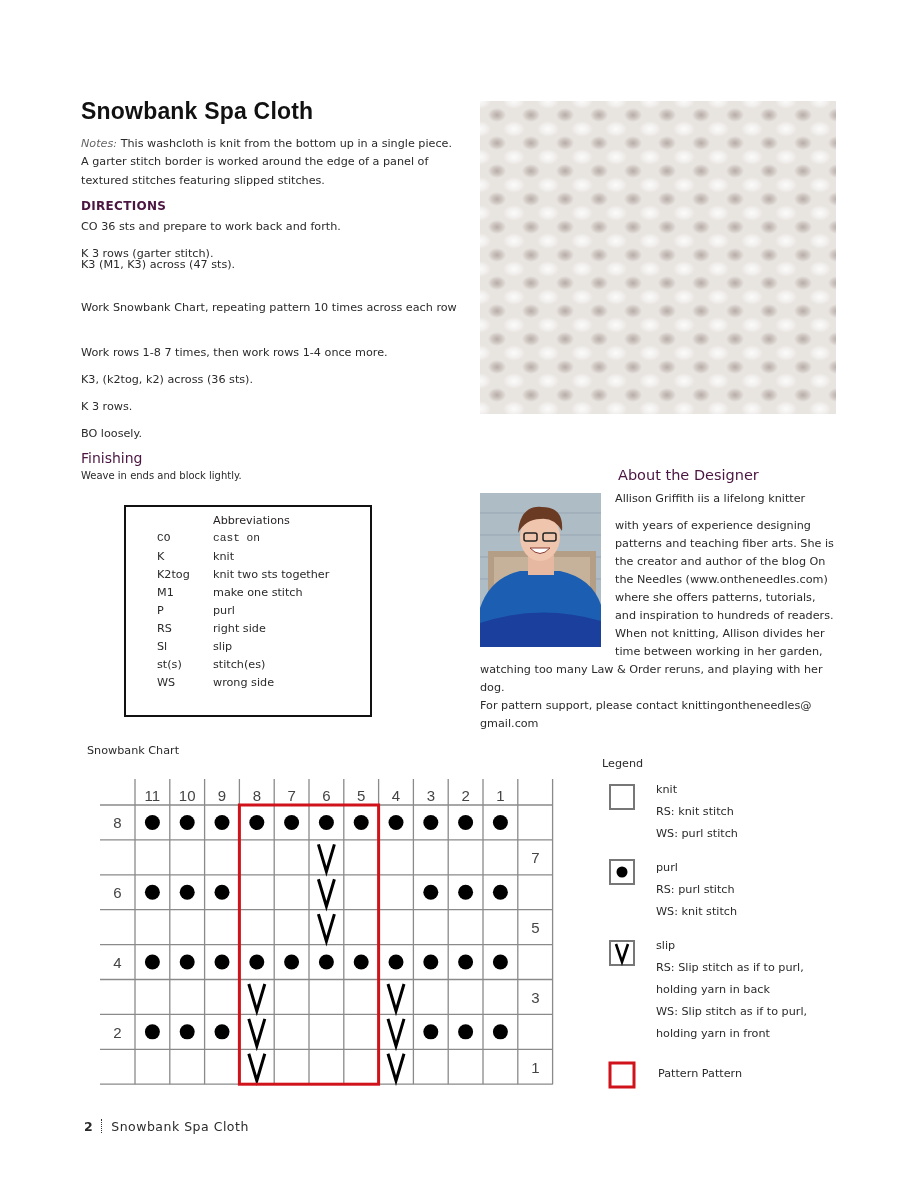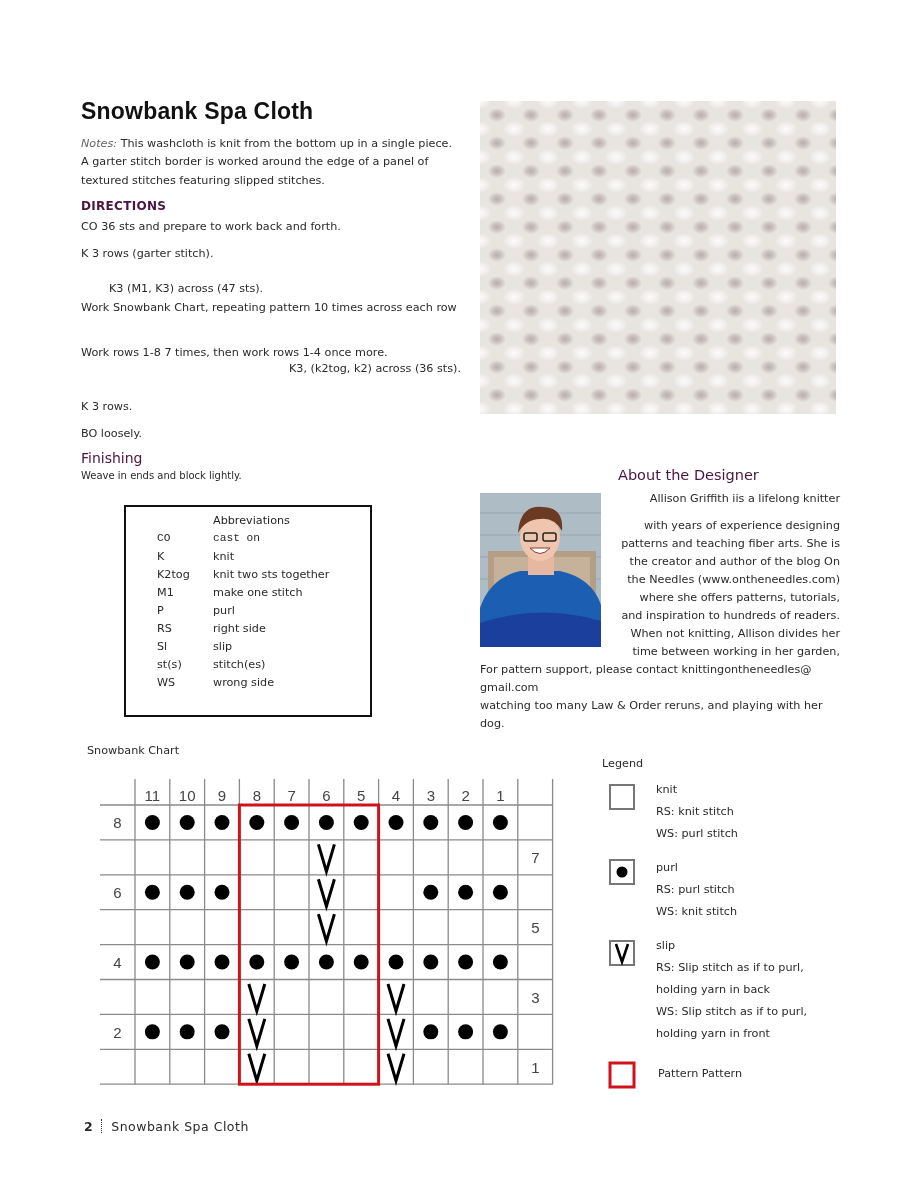--- a/index.html
+++ b/index.html
@@ -25,21 +25,21 @@
 
   .abbr-box { left: 124px; top: 505px; width: 244px; height: 208px; border: 2px solid #111; }
   .abbr-title { left: 87px; top: 7px; font-size: 11.2px; }
   .abbr-row { position: absolute; left: 31px; font-size: 11.2px; color: #2a2a2a; }
   .abbr-row .term { display: inline-block; width: 56px; }
 
   .h-about { left: 618px; top: 467px; font-size: 14.5px; color: #4a1540; }
   .photo { left: 480px; top: 493px; width: 121px; height: 154px; overflow: hidden;
            background: linear-gradient(180deg, #b9c7cf 0%, #a9b8c2 40%, #8fa0ab 100%); }
   .bio { left: 480px; top: 490px; width: 360px; font-size: 11.2px; line-height: 18px; color: #2a2a2a; }
-  .bio-indent { padding-left: 135px; display: block; text-align: right; }
+  .bio-indent { padding-left: 135px; display: block; }
 
   .chart-title { left: 87px; top: 744px; font-size: 11.2px; color: #2a2a2a; }
   svg.chart { position: absolute; left: 0; top: 0; width: 921px; height: 1200px; pointer-events: none; }
   svg.chart * { pointer-events: auto; }
 
   .legend-title { left: 602px; top: 757px; font-size: 11.2px; color: #2a2a2a; }
   .leg-text { position: absolute; font-size: 11.2px; line-height: 22px; color: #2a2a2a; }
 
   .footer { left: 84px; top: 1119px; font-size: 12.5px; color: #2a2a2a; letter-spacing: 0.5px; white-space: nowrap; }
   .footer b { font-weight: bold; margin-right: 8px; }
@@ -47,24 +47,24 @@
 </style>
 </head>
 <body>
 
 <div class="abs title">Snowbank Spa Cloth</div>
 <div class="abs notes"><i>Notes:</i><span> This washcloth is knit from the bottom up in a single piece. A garter stitch border is worked around the edge of a panel of textured stitches featuring slipped stitches.</span></div>
 
 <div class="abs h-dir">DIRECTIONS</div>
 <div class="abs dir" style="top:218px;">CO 36 sts and prepare to work back and forth.</div>
 <div class="abs dir" style="top:245px;">K 3 rows (garter stitch).</div>
-<div class="abs dir" style="top:280px;margin-left:28px;">K3 (M1, K3) across (47 sts).</div>
+<div class="abs dir" style="top:256px;">K3 (M1, K3) across (47 sts).</div>
 <div class="abs dir" style="top:299px;">Work Snowbank Chart, repeating pattern 10 times across each row</div>
 <div class="abs dir" style="top:344px;">Work rows 1-8 7 times, then work rows 1-4 once more.</div>
-<div class="abs dir" style="top:360px;text-align:right;">K3, (k2tog, k2) across (36 sts).</div>
+<div class="abs dir" style="top:371px;">K3, (k2tog, k2) across (36 sts).</div>
 <div class="abs dir" style="top:398px;">K 3 rows.</div>
 <div class="abs dir" style="top:425px;">BO loosely.</div>
 
 <div class="abs h-fin">Finishing</div>
 <div class="abs fin">Weave in ends and block lightly.</div>
 
 <div class="abs swatch"></div>
 
 <div class="abs abbr-box">
   <div class="abs abbr-title">Abbreviations</div>
@@ -97,22 +97,22 @@
     <ellipse cx="60" cy="44" rx="20" ry="24" fill="#efc5ae"></ellipse>
     <path d="M38 40 Q40 12 62 14 Q84 14 82 38 Q74 24 60 26 Q46 26 38 40 Z" fill="#6b3a22"></path>
     <rect x="44" y="40" width="13" height="8" rx="2" fill="none" stroke="#222" stroke-width="1.5"></rect>
     <rect x="63" y="40" width="13" height="8" rx="2" fill="none" stroke="#222" stroke-width="1.5"></rect>
     <path d="M50 55 Q60 66 70 55 Z" fill="#fff" stroke="#8a3a30" stroke-width="1"></path>
   </svg>
 </div>
 <div class="abs bio">
   <span class="bio-indent">Allison Griffith iis a lifelong knitter</span>
   <span class="bio-indent" style="margin-top:9px;">with years of experience designing patterns and teaching fiber arts. She is the creator and author of the blog On the Needles (www.ontheneedles.com) where she offers patterns, tutorials, and inspiration to hundreds of readers. When not knitting, Allison divides her time between working in her garden,</span>
+  <span style="display:block;">watching too many Law &amp; Order reruns, and playing with her dog.</span>
   <span style="display:block;">For pattern support, please contact knittingontheneedles@ gmail.com</span>
-  <span style="display:block;">watching too many Law &amp; Order reruns, and playing with her dog.</span>
 </div>
 
 <div class="abs chart-title">Snowbank Chart</div>
 <svg class="chart" id="chart-svg" xmlns="http://www.w3.org/2000/svg">
     <line x1="100" y1="805" x2="552.8" y2="805" stroke="#8a8a8a" stroke-width="1.3"></line>
     <line x1="100" y1="839.9" x2="552.8" y2="839.9" stroke="#8a8a8a" stroke-width="1.3"></line>
     <line x1="100" y1="874.8" x2="552.8" y2="874.8" stroke="#8a8a8a" stroke-width="1.3"></line>
     <line x1="100" y1="909.7" x2="552.8" y2="909.7" stroke="#8a8a8a" stroke-width="1.3"></line>
     <line x1="100" y1="944.6" x2="552.8" y2="944.6" stroke="#8a8a8a" stroke-width="1.3"></line>
     <line x1="100" y1="979.5" x2="552.8" y2="979.5" stroke="#8a8a8a" stroke-width="1.3"></line>

